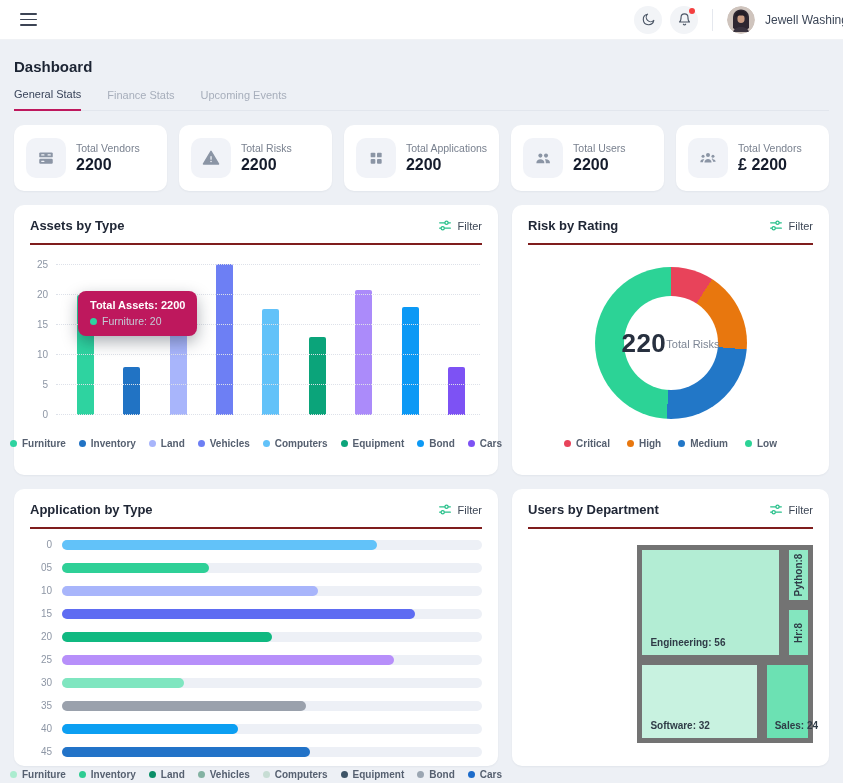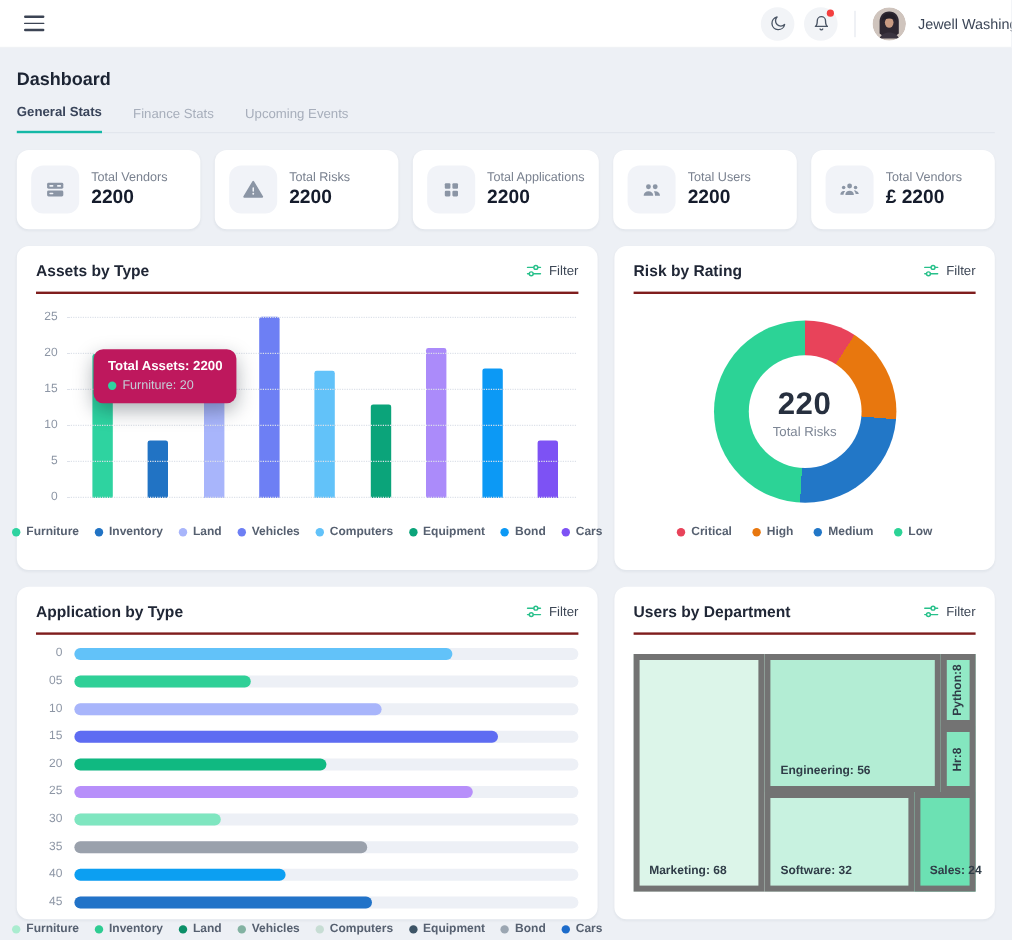--- a/index.html
+++ b/index.html
@@ -28,21 +28,21 @@
   .v-divider { width: 1px; height: 22px; background: #e5e8ee; margin: 0 6px; }
   .user { display: flex; align-items: center; gap: 10px; cursor: pointer; }
   .avatar { width: 28px; height: 28px; border-radius: 50%; overflow: hidden; flex: none; }
   .user-name { font-size: 12px; color: #3c4657; white-space: nowrap; width: 78px; overflow: hidden; }
 
   
   .content { padding: 0 14px; }
   .page-title { margin-top: 18px; font-size: 15px; font-weight: 700; color: #1c2433; }
   .tabs { display: flex; gap: 26px; margin-top: 13px; border-bottom: 1px solid #e2e6ed; }
   .tab { font-size: 11px; color: #a7aebb; padding-bottom: 9px; cursor: pointer; background: none; border: none; }
-  .tab.active { color: #39445a; font-weight: 700; border-bottom: 2px solid #14b8a6; margin-bottom: -1px; text-align: right; }
+  .tab.active { color: #39445a; font-weight: 400; border-bottom: 2px solid #be185d; margin-bottom: -1px; text-align: right; }
 
   
   .stats-row { display: grid; grid-template-columns: repeat(5, 1fr); gap: 12px; margin-top: 14px; }
   .stat-card {
     background: #fff; border-radius: 10px; height: 66px;
     display: flex; align-items: center; gap: 10px; padding: 0 12px;
     box-shadow: 0 1px 2px rgba(20,30,55,.05);
   }
   .stat-icon { width: 40px; height: 40px; border-radius: 10px; background: #f1f3f8; display: flex; align-items: center; justify-content: center; flex: none; }
   .stat-label { font-size: 10.5px; color: #79818f; white-space: nowrap; }
@@ -72,21 +72,21 @@
   .tt-dot { width: 7px; height: 7px; border-radius: 50%; flex: none; }
 
   .legend { display: flex; justify-content: center; gap: 13px; margin-top: 23px; flex-wrap: nowrap; font-weight: bold; }
   .legend-item { display: flex; align-items: center; gap: 5px; font-size: 10px; color: #566070; cursor: pointer; white-space: nowrap; }
   .legend-dot { width: 7px; height: 7px; border-radius: 50%; flex: none; }
 
   
   .donut-wrap { display: flex; justify-content: center; margin-top: 22px; }
   .donut { width: 152px; height: 152px; border-radius: 50%; position: relative; cursor: pointer; }
   .donut::after { content: ""; position: absolute; inset: 29px; background: #fff; border-radius: 50%; }
-  .donut-center { position: absolute; inset: 0; display: flex; flex-direction: column; align-items: center; justify-content: center; z-index: 2; }
+  .donut-center { position: absolute; inset: 0; display: flex; flex-direction: row; align-items: center; justify-content: center; z-index: 2; }
   .donut-value { font-size: 26px; font-weight: 800; color: #27303f; letter-spacing: .5px; }
   .donut-label { font-size: 11px; color: #7d8695; margin-top: 2px; }
   .legend.risk { margin-top: 19px; gap: 17px; }
 
   
   .hbar-rows { margin-top: 10px; }
   .hbar-row { display: flex; align-items: center; margin-bottom: 12px; }
   .hbar-cat { width: 22px; text-align: right; font-size: 10px; color: #8d96a5; margin-right: 10px; flex: none; }
   .hbar-track { flex: 1; height: 10px; border-radius: 5px; background: #edf0f6; }
   .hbar-fill { height: 10px; border-radius: 5px; cursor: pointer; }
@@ -481,23 +481,20 @@
           <svg width="14" height="13" viewBox="0 0 18 17" fill="none" stroke="#27c08a" stroke-width="1.6" stroke-linecap="round">
             <line x1="2" y1="5" x2="16" y2="5"></line>
               <circle cx="11" cy="5" r="2.1" fill="#fff"></circle>
             <line x1="2" y1="12" x2="16" y2="12"></line>
               <circle cx="6" cy="12" r="2.1" fill="#fff"></circle>
           </svg>
           <span>Filter</span>
         </button>
       </div>
       <div class="treemap" id="treemap">
-          <div class="tile" style="left: 0%; top: 0%; width: 38.4%; height: 100%; background: rgb(220, 245, 233);">
-            <span class="tile-label">Marketing: 68</span>
-          </div>
           <div class="tile" style="left: 38.4%; top: 0%; width: 51.4%; height: 58.1%; background: rgb(179, 237, 212);">
             <span class="tile-label">Engineering: 56</span>
           </div>
           <div class="tile vertical" style="left: 89.8%; top: 0%; width: 10.2%; height: 30.3%; background: rgb(146, 233, 198);">
             <span class="tile-label">Python:8</span>
           </div>
           <div class="tile vertical" style="left: 89.8%; top: 30.3%; width: 10.2%; height: 27.8%; background: rgb(132, 230, 191);">
             <span class="tile-label">Hr:8</span>
           </div>
           <div class="tile" style="left: 38.4%; top: 58.1%; width: 43.6%; height: 41.9%; background: rgb(200, 242, 224);">

